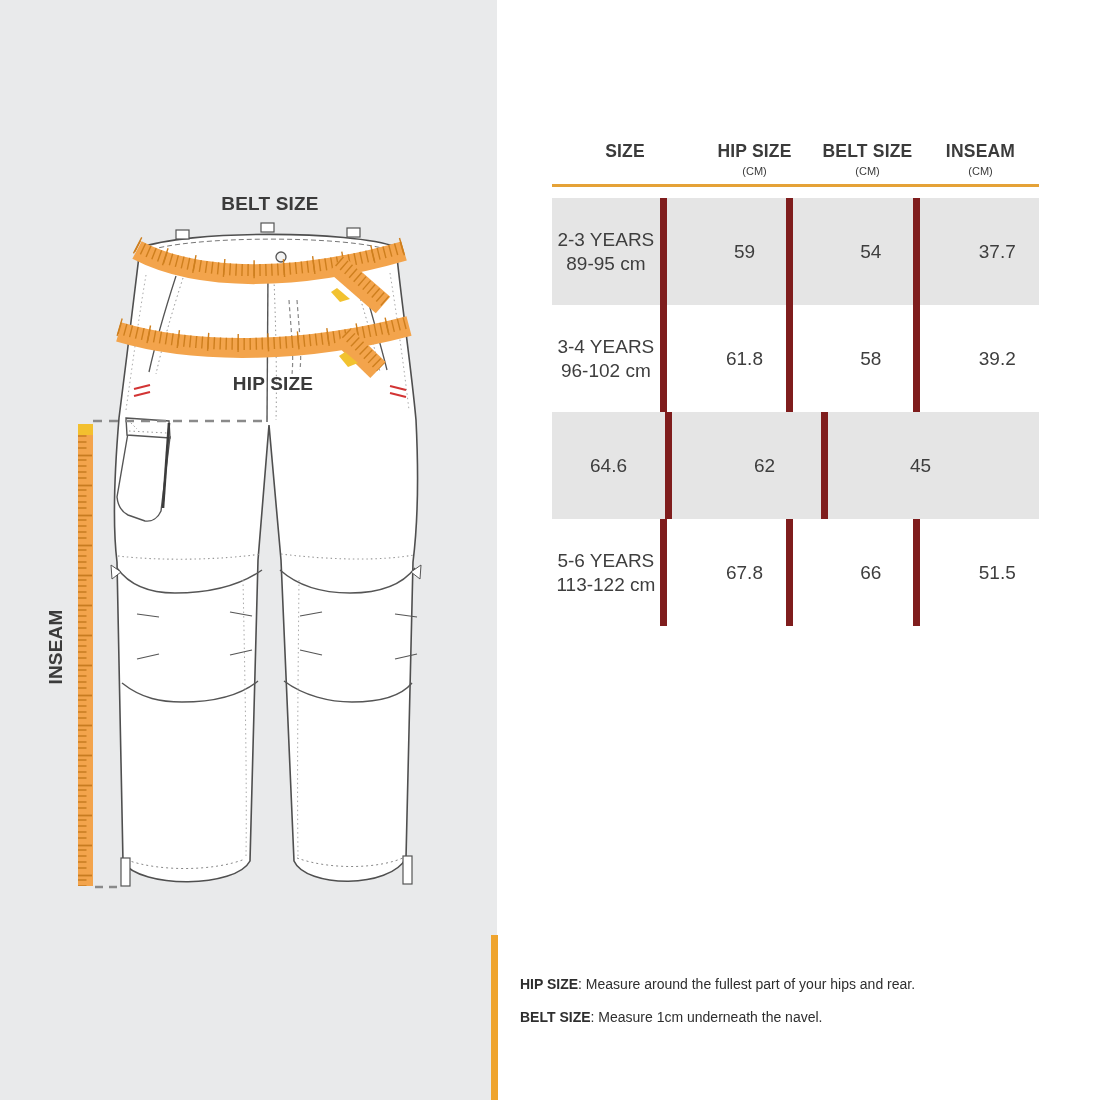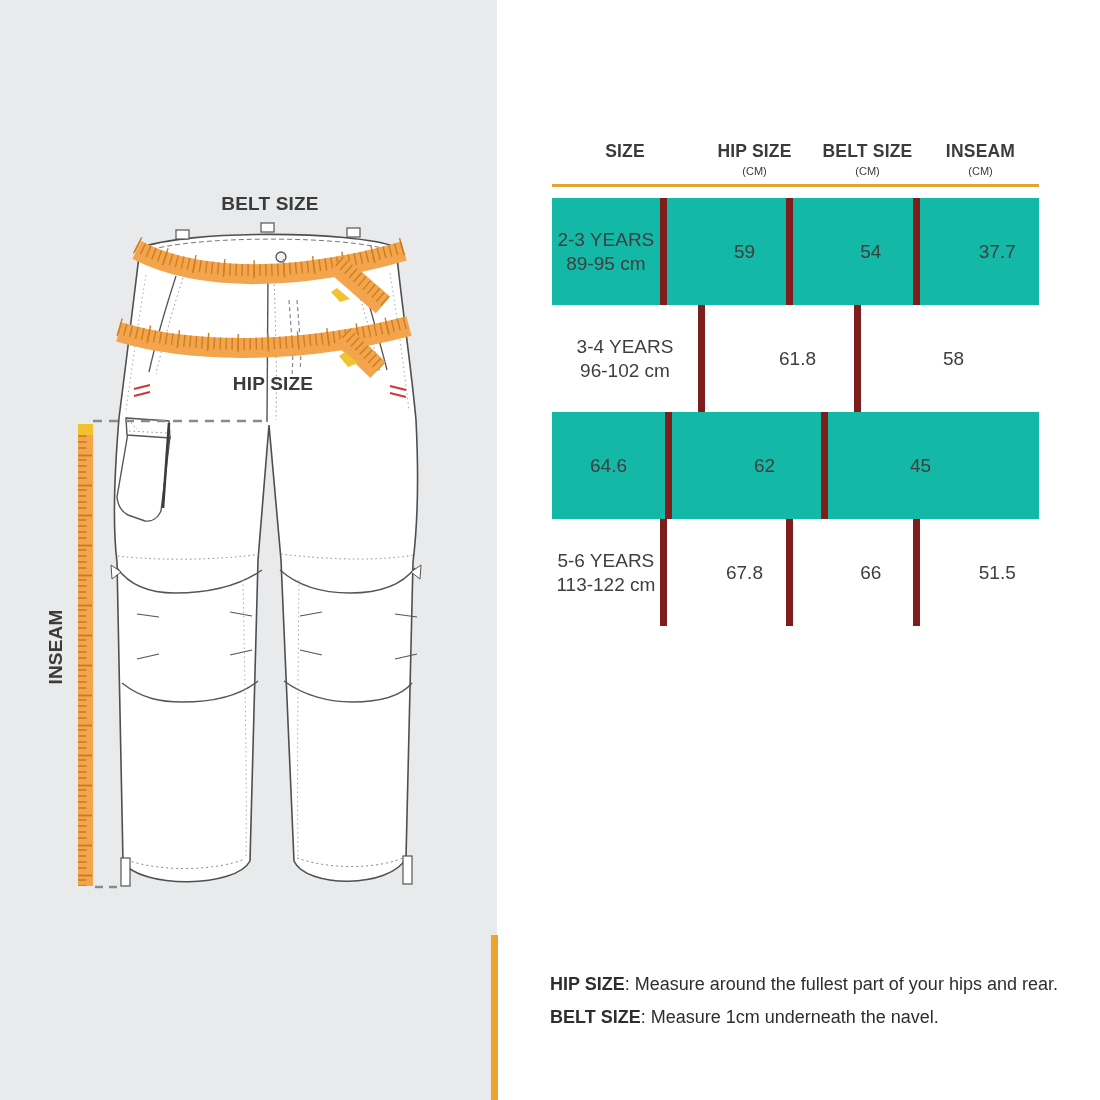--- a/index.html
+++ b/index.html
@@ -15,26 +15,26 @@
   
   .size-table{position:absolute;left:552px;top:130px;width:487px;color:#3b3b3b;}
   .thead{display:flex;}
   .th{display:flex;flex-direction:column;align-items:center;padding-top:11px;}
   .th .h-label{font-weight:bold;font-size:17.5px;letter-spacing:.2px;}
   .th .h-unit{font-size:11px;margin-top:3px;height:15px;}
   .c0{width:146px;}.c1{width:113px;}.c2{width:113px;}.c3{width:113px;}
   .table-rule{height:0;border-bottom:3px solid #e5a237;margin-top:4px;}
   .tbody{margin-top:11px;}
   .tr{display:flex;height:107px;}
-  .tr.alt{background:#14b8a6;}
+  .tr.alt{background:#e5e5e5;}
   .td{display:flex;flex-direction:column;align-items:center;justify-content:center;
       font-size:19px;color:#3e3e3e;line-height:24px;}
   .tr .td + .td{border-left:7px solid #7f1d1d;padding-left:36px;}
   
-  .footnotes{position:absolute;left:550px;top:968px;width:530px;font-size:18px;
+  .footnotes{position:absolute;left:520px;top:968px;width:530px;font-size:14px;
              line-height:33px;color:#2e2e2e;}
   .footnotes .term{font-weight:bold;}
   .accent-bar{position:absolute;left:491px;top:935px;width:7px;height:165px;background:#efa42d;}
 </style>
 </head>
 <body>
 
 <div class="canvas">
 
   <div class="left-panel">
@@ -188,20 +188,23 @@
         <div class="td c0">
             <span>3-4 YEARS</span>
                            <span>96-102 cm</span>
           </div>
         <div class="td c1">
             <span>61.8</span>
           </div>
         <div class="td c2">
             <span>58</span>
           </div>
+        <div class="td c3">
+            <span>39.2</span>
+          </div>
       </div>
 
       <div class="tr alt">
         <div class="td c1">
             <span>64.6</span>
           </div>
         <div class="td c2">
             <span>62</span>
           </div>
         <div class="td c3">

